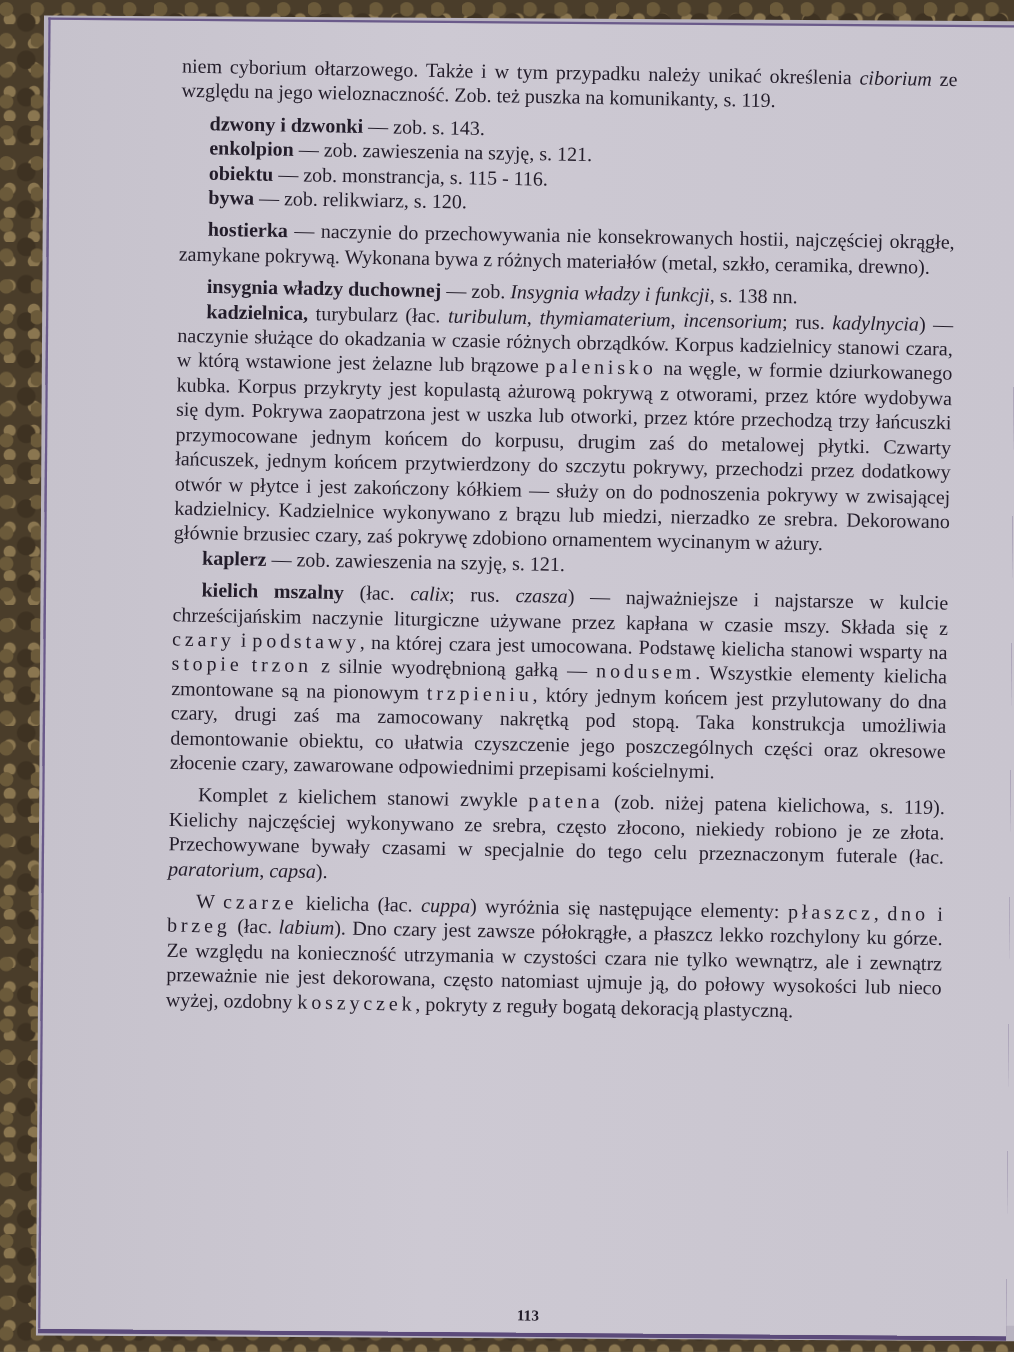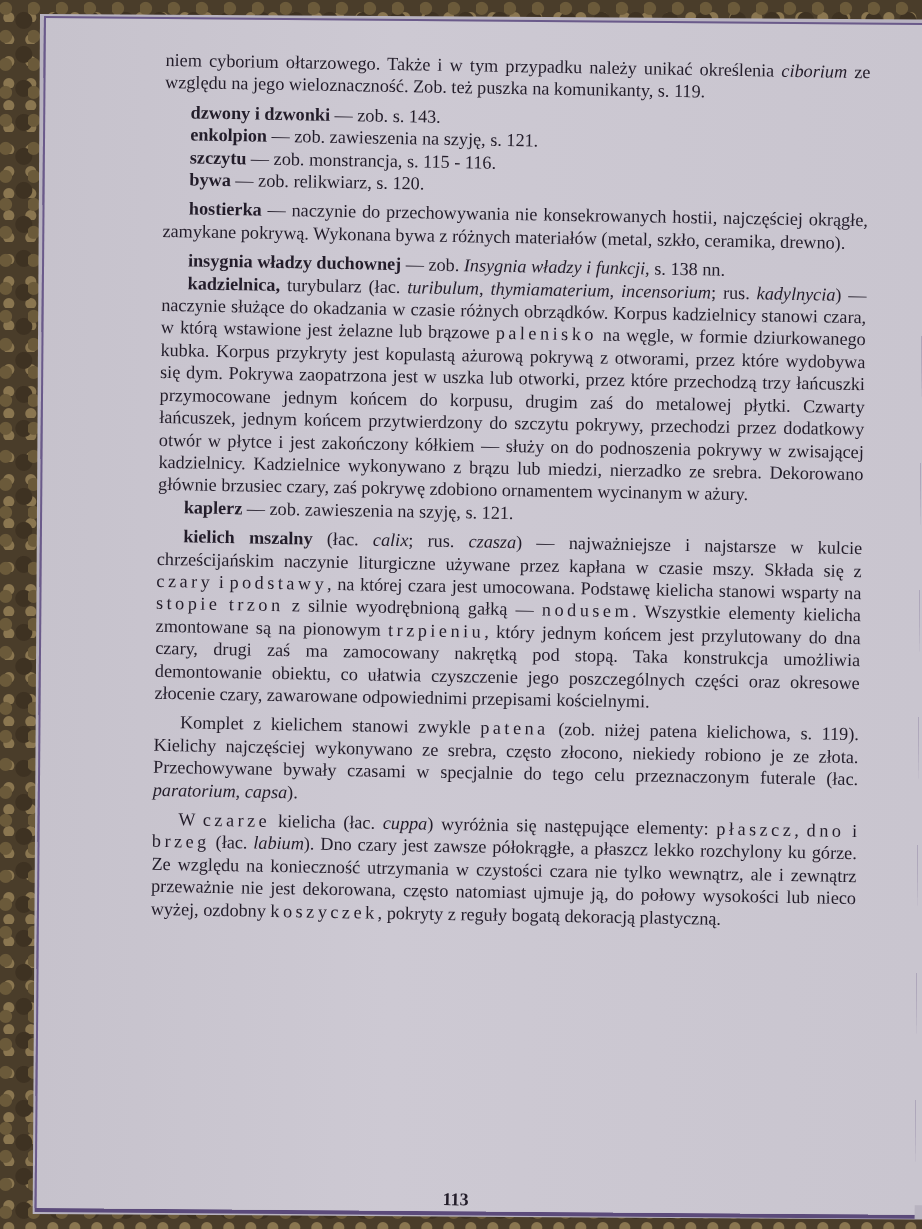--- a/index.html
+++ b/index.html
@@ -40,21 +40,21 @@
       text-align: justify;
     }
     .text p { margin: 0; }
     .ind { text-indent: 26px; }
     .gap { margin-top: 7px !important; }
     .xref { padding-left: 26px; }
     b { font-weight: bold; }
     i { font-style: italic; }
     .sp { letter-spacing: 3.5px; }
     .folio-main {
-      position: absolute; left: 406px; top: 1168px; font-size: 18px; font-weight: bold; color: #231d2a;
+      position: absolute; left: 433px; top: 1168px; font-size: 14px; font-weight: bold; color: #231d2a;
       transform: rotate(0.6deg);
     }
   </style>
 </head>
 <body>
 
 <div class="page-stack"></div>
 
 <div class="next-page">
   <span class="frag" style="top:1030px">kiel</span>
@@ -62,21 +62,21 @@
   <span class="frag" style="top:1076px">chni</span>
   <span class="frag" style="top:1099px">W d</span>
   <span class="folio">8  Da</span>
 </div>
 
 <div class="page">
   <div class="text">
     <p><span>niem cyborium ołtarzowego. Także i w tym przypadku należy unikać określenia </span><i>ciborium</i><span> ze względu na jego wieloznaczność. Zob. też puszka na komunikanty, s. 119.</span></p>
     <p class="xref gap"><b>dzwony i dzwonki</b><span> — zob. s. 143.</span></p>
     <p class="xref"><b>enkolpion</b><span> — zob. zawieszenia na szyję, s. 121.</span></p>
-    <p class="xref"><b>szczytu</b><span> — zob. monstrancja, s. 115 - 116.</span></p>
+    <p class="xref"><b>obiektu</b><span> — zob. monstrancja, s. 115 - 116.</span></p>
     <p class="xref"><b>bywa</b><span> — zob. relikwiarz, s. 120.</span></p>
     <p class="ind gap"><b>hostierka</b><span> — naczynie do przechowywania nie konsekrowanych hostii, najczęściej okrągłe, zamykane pokrywą. Wykonana bywa z różnych materiałów (metal, szkło, ceramika, drewno).</span></p>
     <p class="ind gap"><b>insygnia władzy duchownej</b><span> — zob. </span><i>Insygnia władzy i funkcji</i><span>, s. 138 nn.</span></p>
     <p class="ind"><b>kadzielnica,</b><span> turybularz (łac. </span><i>turibulum</i><span>, </span><i>thymiamaterium</i><span>, </span><i>incensorium</i><span>; rus. </span><i>kadylnycia</i><span>) — naczynie służące do okadzania w czasie różnych obrządków. Korpus kadzielnicy stanowi czara, w którą wstawione jest żelazne lub brązowe </span><span class="sp">palenisko</span><span> na węgle, w formie dziurkowanego kubka. Korpus przykryty jest kopulastą ażurową pokrywą z otworami, przez które wydobywa się dym. Pokrywa zaopatrzona jest w uszka lub otworki, przez które przechodzą trzy łańcuszki przymocowane jednym końcem do korpusu, drugim zaś do metalowej płytki. Czwarty łańcuszek, jednym końcem przytwierdzony do szczytu pokrywy, przechodzi przez dodatkowy otwór w płytce i jest zakończony kółkiem — służy on do podnoszenia pokrywy w zwisającej kadzielnicy. Kadzielnice wykonywano z brązu lub miedzi, nierzadko ze srebra. Dekorowano głównie brzusiec czary, zaś pokrywę zdobiono ornamentem wycinanym w ażury.</span></p>
     <p class="ind"><b>kaplerz</b><span> — zob. zawieszenia na szyję, s. 121.</span></p>
     <p class="ind gap"><b>kielich mszalny</b><span> (łac. </span><i>calix</i><span>; rus. </span><i>czasza</i><span>) — najważniejsze i najstarsze w kulcie chrześcijańskim naczynie liturgiczne używane przez kapłana w czasie mszy. Składa się z </span><span class="sp">czary</span><span> i </span><span class="sp">podstawy</span><span>, na której czara jest umocowana. Podstawę kielicha stanowi wsparty na </span><span class="sp">stopie</span><span> </span><span class="sp">trzon</span><span> z silnie wyodrębnioną gałką — </span><span class="sp">nodusem</span><span>. Wszystkie elementy kielicha zmontowane są na pionowym </span><span class="sp">trzpieniu</span><span>, który jednym końcem jest przylutowany do dna czary, drugi zaś ma zamocowany nakrętką pod stopą. Taka konstrukcja umożliwia demontowanie obiektu, co ułatwia czyszczenie jego poszczególnych części oraz okresowe złocenie czary, zawarowane odpowiednimi przepisami kościelnymi.</span></p>
     <p class="ind gap"><span>Komplet z kielichem stanowi zwykle </span><span class="sp">patena</span><span> (zob. niżej patena kielichowa, s. 119). Kielichy najczęściej wykonywano ze srebra, często złocono, niekiedy robiono je ze złota. Przechowywane bywały czasami w specjalnie do tego celu przeznaczonym futerale (łac. </span><i>paratorium</i><span>, </span><i>capsa</i><span>).</span></p>
     <p class="ind gap"><span>W </span><span class="sp">czarze</span><span> kielicha (łac. </span><i>cuppa</i><span>) wyróżnia się następujące elementy: </span><span class="sp">płaszcz</span><span>, </span><span class="sp">dno</span><span> i </span><span class="sp">brzeg</span><span> (łac. </span><i>labium</i><span>). Dno czary jest zawsze półokrągłe, a płaszcz lekko rozchylony ku górze. Ze względu na konieczność utrzymania w czystości czara nie tylko wewnątrz, ale i zewnątrz przeważnie nie jest dekorowana, często natomiast ujmuje ją, do połowy wysokości lub nieco wyżej, ozdobny </span><span class="sp">koszyczek</span><span>, pokryty z reguły bogatą dekoracją plastyczną.</span></p>
   </div>
   <div class="folio-main">113</div>

